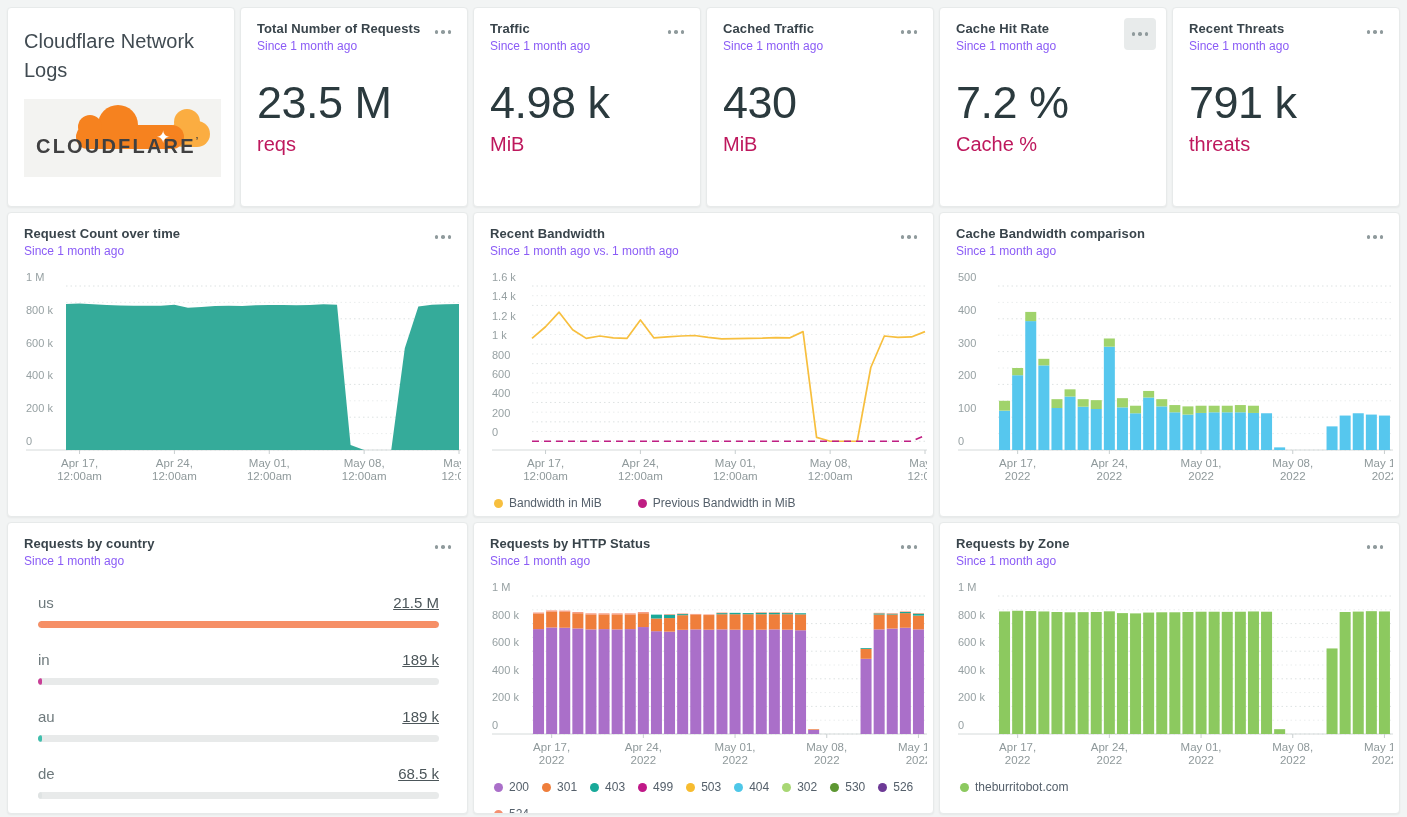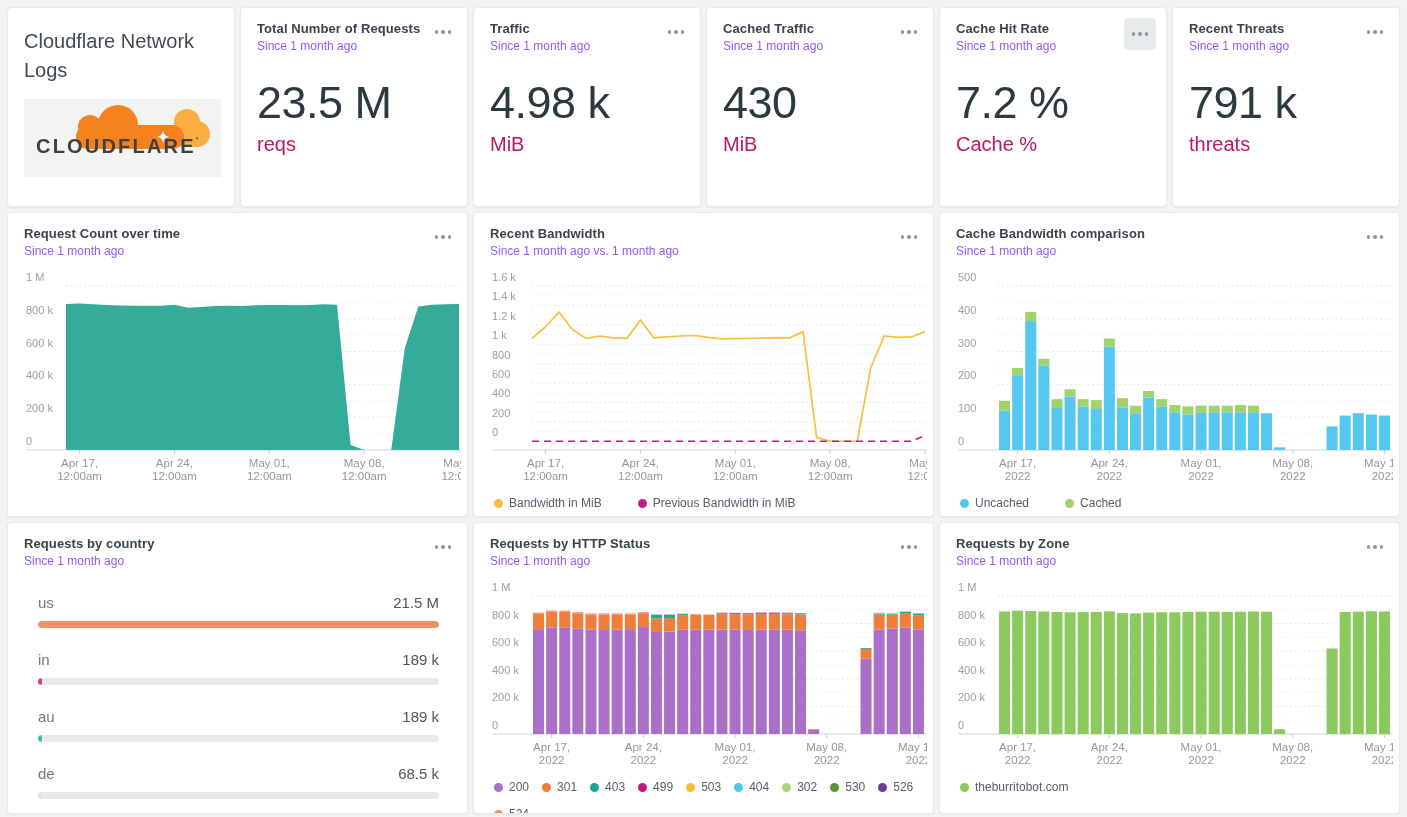--- a/index.html
+++ b/index.html
@@ -43,21 +43,21 @@
   .chart { margin-top:14px; }
   .chart svg text { font-family:"Liberation Sans", sans-serif; }
   .legend { display:flex; gap:36px; margin-top:8px; padding-left:4px; flex-wrap:wrap; }
   .lg-item { display:flex; align-items:center; gap:6px; font-size:12px; color:#55606b; cursor:pointer; }
   .lg-item i { width:9px; height:9px; border-radius:50%; display:inline-block; }
   
   .c-rows { margin-top:26px; padding:0 12px 0 14px;text-align:center; }
   .c-row { margin-bottom:23px; }
   .c-line { display:flex; justify-content:space-between; font-size:15px; margin-bottom:10px; }
   .c-label { color:#6e797c; }
-  .c-value { color:#4c565a; }
+  .c-value { color:#4c565a;text-decoration:underline; }
   .c-track { height:7px; border-radius:4px; background:#e8eaea; position:relative; overflow:hidden; }
   .c-fill { height:7px; border-radius:4px; position:absolute; left:0; top:0; }
 </style>
 </head>
 <body>
 
 <div class="board">
 
   <div class="row top">
     <div class="card">
@@ -314,30 +314,20 @@
             <text x="61.65" y="195" fill="#8f999b" font-size="11.5" text-anchor="middle"><tspan x="61.65">Apr 17,</tspan><tspan x="61.65" dy="13">2022</tspan></text>
             <line x1="153.35" x2="153.35" y1="178" y2="182" stroke="#c8cecf"></line>
             <text x="153.35" y="195" fill="#8f999b" font-size="11.5" text-anchor="middle"><tspan x="153.35">Apr 24,</tspan><tspan x="153.35" dy="13">2022</tspan></text>
             <line x1="245.05" x2="245.05" y1="178" y2="182" stroke="#c8cecf"></line>
             <text x="245.05" y="195" fill="#8f999b" font-size="11.5" text-anchor="middle"><tspan x="245.05">May 01,</tspan><tspan x="245.05" dy="13">2022</tspan></text>
             <line x1="336.75" x2="336.75" y1="178" y2="182" stroke="#c8cecf"></line>
             <text x="336.75" y="195" fill="#8f999b" font-size="11.5" text-anchor="middle"><tspan x="336.75">May 08,</tspan><tspan x="336.75" dy="13">2022</tspan></text>
             <line x1="428.45" x2="428.45" y1="178" y2="182" stroke="#c8cecf"></line>
             <text x="428.45" y="195" fill="#8f999b" font-size="11.5" text-anchor="middle"><tspan x="428.45">May 15,</tspan><tspan x="428.45" dy="13">2022</tspan></text>
           </svg></div>
-      <div class="legend">
-          <span class="lg-item">
-            <i style="background: rgb(86, 199, 238);"></i>
-            <span>Uncached</span>
-          </span>
-          <span class="lg-item">
-            <i style="background: rgb(160, 211, 107);"></i>
-            <span>Cached</span>
-          </span>
-        </div>
     </div>
   </div>
 
   <div class="row bot">
     <div class="card">
       <div class="p-title">Requests by country</div>
       <div class="p-sub">Since 1 month ago</div>
       <div class="dots">
           <i></i>
           <i></i>

